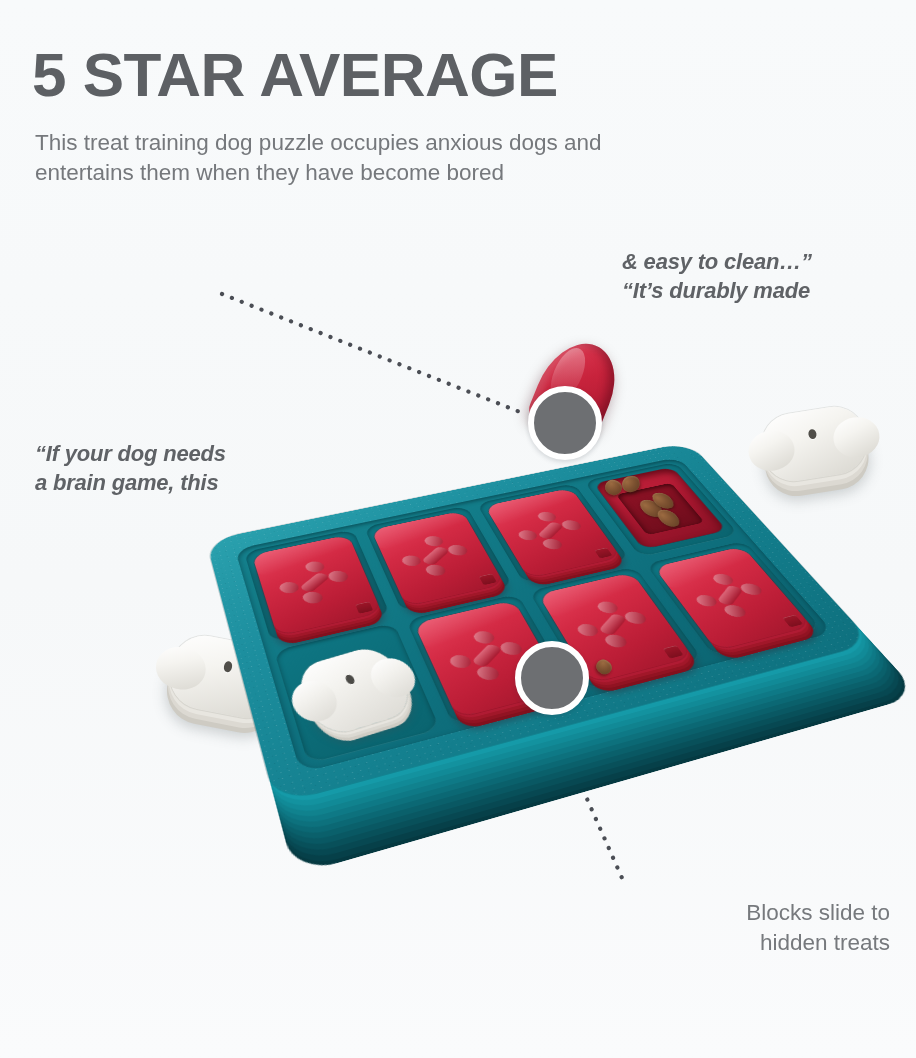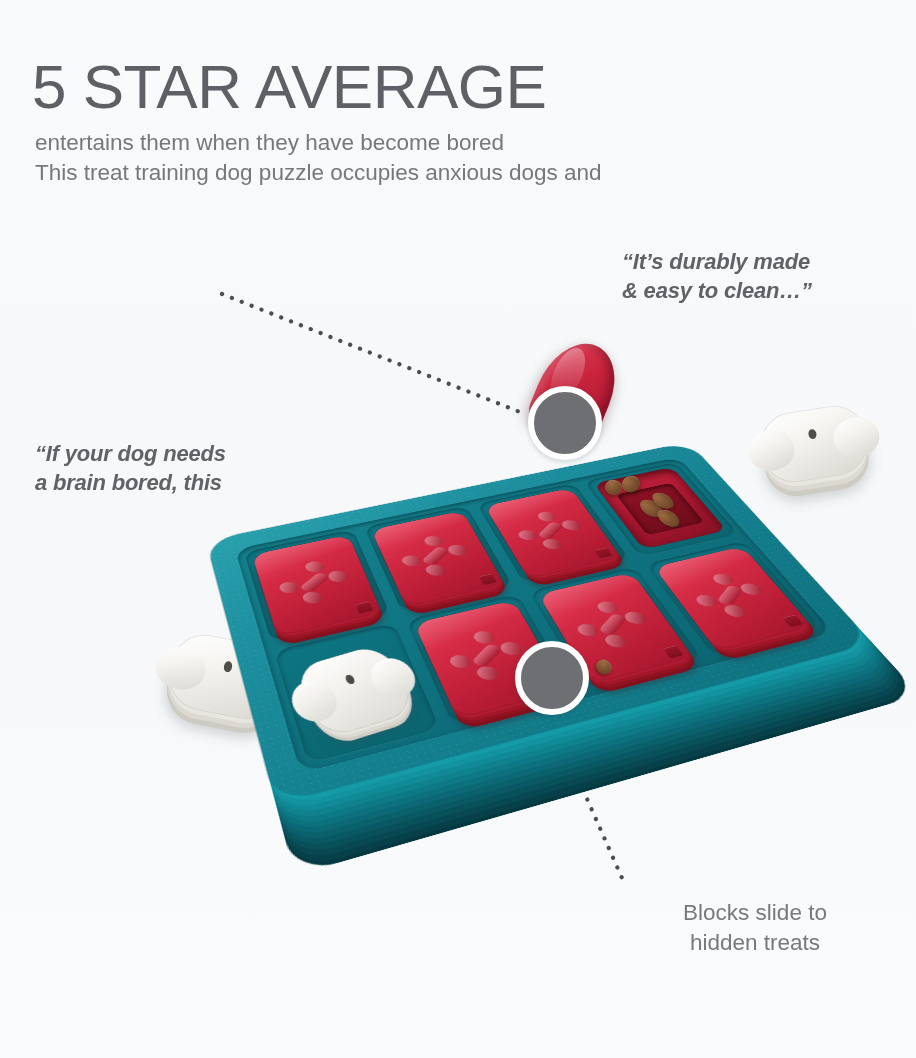--- a/index.html
+++ b/index.html
@@ -17,24 +17,24 @@
     width: 916px;
     height: 1058px;
     overflow: hidden;
     background: linear-gradient(180deg, #f8fafb 0%, #f6f8f9 55%, #fafbfc 100%);
   }
 
   
   #title {
     position: absolute;
     left: 32px;
-    top: 56px;
+    top: 44px;
     font-size: 62px;
     line-height: 1.0;
-    font-weight: 400;
+    font-weight: 700;
     letter-spacing: -0.5px;
     color: #5d6064;
     white-space: nowrap;
   }
   #subtitle {
     position: absolute;
     left: 35px;
     top: 128px;
     width: 790px;
     font-size: 22.5px;
@@ -62,21 +62,21 @@
     line-height: 1.30;
     font-weight: 700;
     font-style: italic;
     color: #5f6266;
     letter-spacing: -0.2px;
   }
 
   #callout-flip-open { left: 35px; top: 248px; width: 230px; }
   #callout-durable   { left: 622px; top: 248px; width: 275px; }
   #callout-brain     { left: 35px; top: 440px; width: 275px; }
-  #callout-slide     { right: 26px; top: 898px; width: 270px; text-align: center; }
+  #callout-slide     { right: 26px; top: 898px; width: 270px; text-align: right; }
 
   
   .leader { position: absolute; overflow: visible; pointer-events: none; }
   .leader line {
     stroke: #4b4e55;
     stroke-width: 4.2;
     stroke-linecap: round;
     stroke-dasharray: 0.1 10.5;
   }
 
@@ -403,33 +403,33 @@
   #bone-left  { left:  20px; top: 310px; width: 112px; height: 74px; transform: rotate(11deg); }
 </style>
 </head>
 <body>
 
 <div id="page">
 
   <div id="title">5 STAR AVERAGE</div>
 
   <div id="subtitle">
+    <span class="ln">This treat training dog puzzle occupies anxious dogs and</span>
     <span class="ln">entertains them when they have become bored</span>
-    <span class="ln">This treat training dog puzzle occupies anxious dogs and</span>
   </div>
 
 
   <div class="callout quote" id="callout-durable">
+    <span class="ln">&amp; easy to clean…”</span>
     <span class="ln">“It’s durably made</span>
-    <span class="ln">&amp; easy to clean…”</span>
   </div>
 
   <div class="callout quote" id="callout-brain">
     <span class="ln">“If your dog needs</span>
-    <span class="ln">a brain bored, this</span>
+    <span class="ln">a brain game, this</span>
   </div>
 
   <div class="callout plain" id="callout-slide">
     <span class="ln">Blocks slide to</span>
     <span class="ln">hidden treats</span>
   </div>
 
   <svg class="leader" id="leader-top" width="916" height="1058" style="left:0;top:0;">
     <line x1="222" y1="294" x2="525" y2="414"></line>
   </svg>

